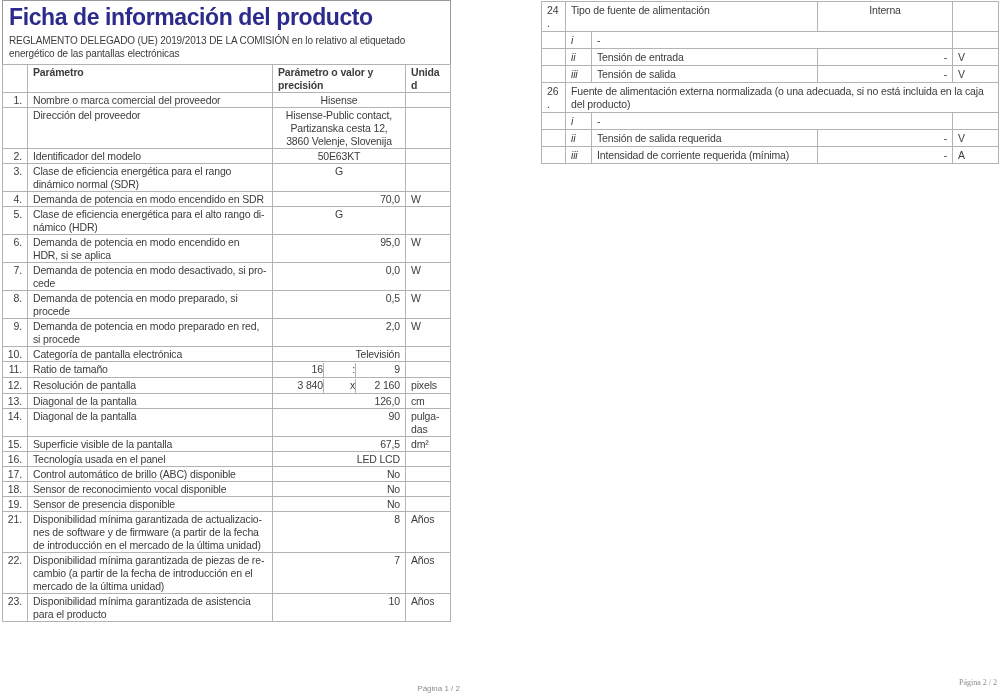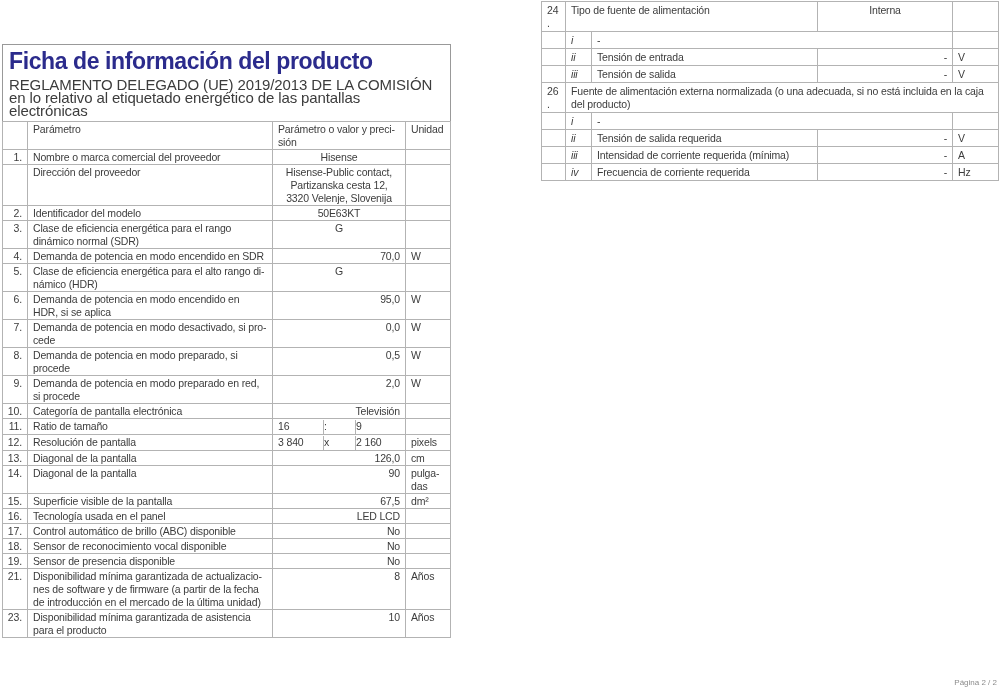--- a/index.html
+++ b/index.html
@@ -6,75 +6,75 @@
     margin: 0; padding: 0;
     width: 1000px; height: 700px;
     background: #ffffff;
     font-family: "Liberation Sans", "DejaVu Sans", sans-serif;
     color: #3c3c3c;
     overflow: hidden;
     position: relative;
   }
   .page1 {
     position: absolute; left: 2px; top: 0;
-    width: 449px; height: 656px; margin-top: 44px;
+    width: 449px; height: 656px;
   }
   .titlebox {
     border: 1px solid #999999;
     border-bottom: 0;
     padding: 3px 8px 4px 6px;
   }
   .title {
     font-size: 23px; font-weight: bold;
     color: #2b2b8c;
     letter-spacing: -0.4px;
     line-height: 27px;
     margin: 0;
   }
   .subtitle {
-    font-size: 15px; line-height: 13px;
+    font-size: 10px; line-height: 13px;
     letter-spacing: -0.12px;
     margin-top: 3px;
   }
   table.fiche {
     border-collapse: collapse;
     table-layout: fixed;
     width: 100%;
     border-radius: 30px;
   }
   .fiche td, .fiche th {
     border: 1px solid #b3b3b3;
     font-size: 10.5px;
     line-height: 13px;
     letter-spacing: -0.15px;
     vertical-align: top;
     padding: 0.5px 5px;
     font-weight: normal;
     word-wrap: break-word;
     overflow: hidden;
   }
-  .fiche th { font-weight: normal; text-align: left; }
+  .fiche th { font-weight: bold; text-align: left; }
   .page1 .num { text-align: right; padding-right: 5px; padding-left: 2px; }
   .val.r { text-align: right; }
   .val.l { text-align: center; }
   .split-cell { padding: 0; }
   .split-flex { display: flex; width: 100%; }
-  .seg { padding: 0.5px 0; text-align: left; }
+  .seg { padding: 0.5px 0; text-align: right; }
   .seg.s0 { width: 45px; }
   .seg.s1 { width: 31px; border-left: 1px solid #b3b3b3; }
   .seg.s2 { flex: 1; border-left: 1px solid #b3b3b3; }
   .footer {
     position: absolute;
     font-size: 8px;
     color: #8c8c8c;
     letter-spacing: 0;
     white-space: nowrap;
   }
   .f1 { top: 684px; right: -9px; }
-  .f2 { top: 678px; right: 3px; }
+  .f2 { top: 678px; right: 3px; font-family: Liberation Serif, serif; }
   .page2 {
     position: absolute; left: 541px; top: 1px;
     width: 457px;
   }
   .page2 .fiche td { padding: 1.5px 5px; }
   .page2 .num { text-align: left; padding-left: 3px; }
   .page2 .sub { font-style: italic; }
 </style>
 </head>
 <body>
@@ -102,21 +102,21 @@
     <tbody id="p1-body">
         <tr>
           <td class="num">1.</td>
           <td class="lbl">Nombre o marca comercial del proveedor</td>
           <td class="val l">Hisense</td>
           <td class="unit"></td>
         </tr>
         <tr>
           <td class="num"></td>
           <td class="lbl">Dirección del proveedor</td>
-          <td class="val l">Hisense-Public contact, Partizanska cesta 12, 3320 Velenje, Slovenija</td>
+          <td class="val l">Hisense-Public contact, Partizanska cesta 12, 3860 Velenje, Slovenija</td>
           <td class="unit"></td>
         </tr>
         <tr>
           <td class="num">2.</td>
           <td class="lbl">Identificador del modelo</td>
           <td class="val l">50E63KT</td>
           <td class="unit"></td>
         </tr>
         <tr>
           <td class="num">3.</td>
@@ -229,20 +229,26 @@
         <tr>
           <td class="num">19.</td>
           <td class="lbl">Sensor de presencia disponible</td>
           <td class="val r">No</td>
           <td class="unit"></td>
         </tr>
         <tr>
           <td class="num">21.</td>
           <td class="lbl">Disponibilidad mínima garantizada de actualizacio­nes de software y de firmware (a partir de la fecha de introducción en el mercado de la última unidad)</td>
           <td class="val r">8</td>
+          <td class="unit">Años</td>
+        </tr>
+        <tr>
+          <td class="num">22.</td>
+          <td class="lbl">Disponibilidad mínima garantizada de piezas de re­cambio (a partir de la fecha de introducción en el mercado de la última unidad)</td>
+          <td class="val r">7</td>
           <td class="unit">Años</td>
         </tr>
         <tr>
           <td class="num">23.</td>
           <td class="lbl">Disponibilidad mínima garantizada de asistencia pa­ra el producto</td>
           <td class="val r">10</td>
           <td class="unit">Años</td>
         </tr>
       </tbody>
   </table>
@@ -302,23 +308,16 @@
           <td class="val r">-</td>
           <td class="unit">V</td>
         </tr>
         <tr>
           <td class="num"></td>
           <td class="sub">iii</td>
           <td class="lbl">Intensidad de corriente requerida (mínima)</td>
           <td class="val r">-</td>
           <td class="unit">A</td>
         </tr>
-        <tr>
-          <td class="num"></td>
-          <td class="sub">iv</td>
-          <td class="lbl">Frecuencia de corriente requerida</td>
-          <td class="val r">-</td>
-          <td class="unit">Hz</td>
-        </tr>
       </tbody>
   </table>
 </div>
 <div class="footer f2">Página 2 / 2</div>
 
 </body></html>

